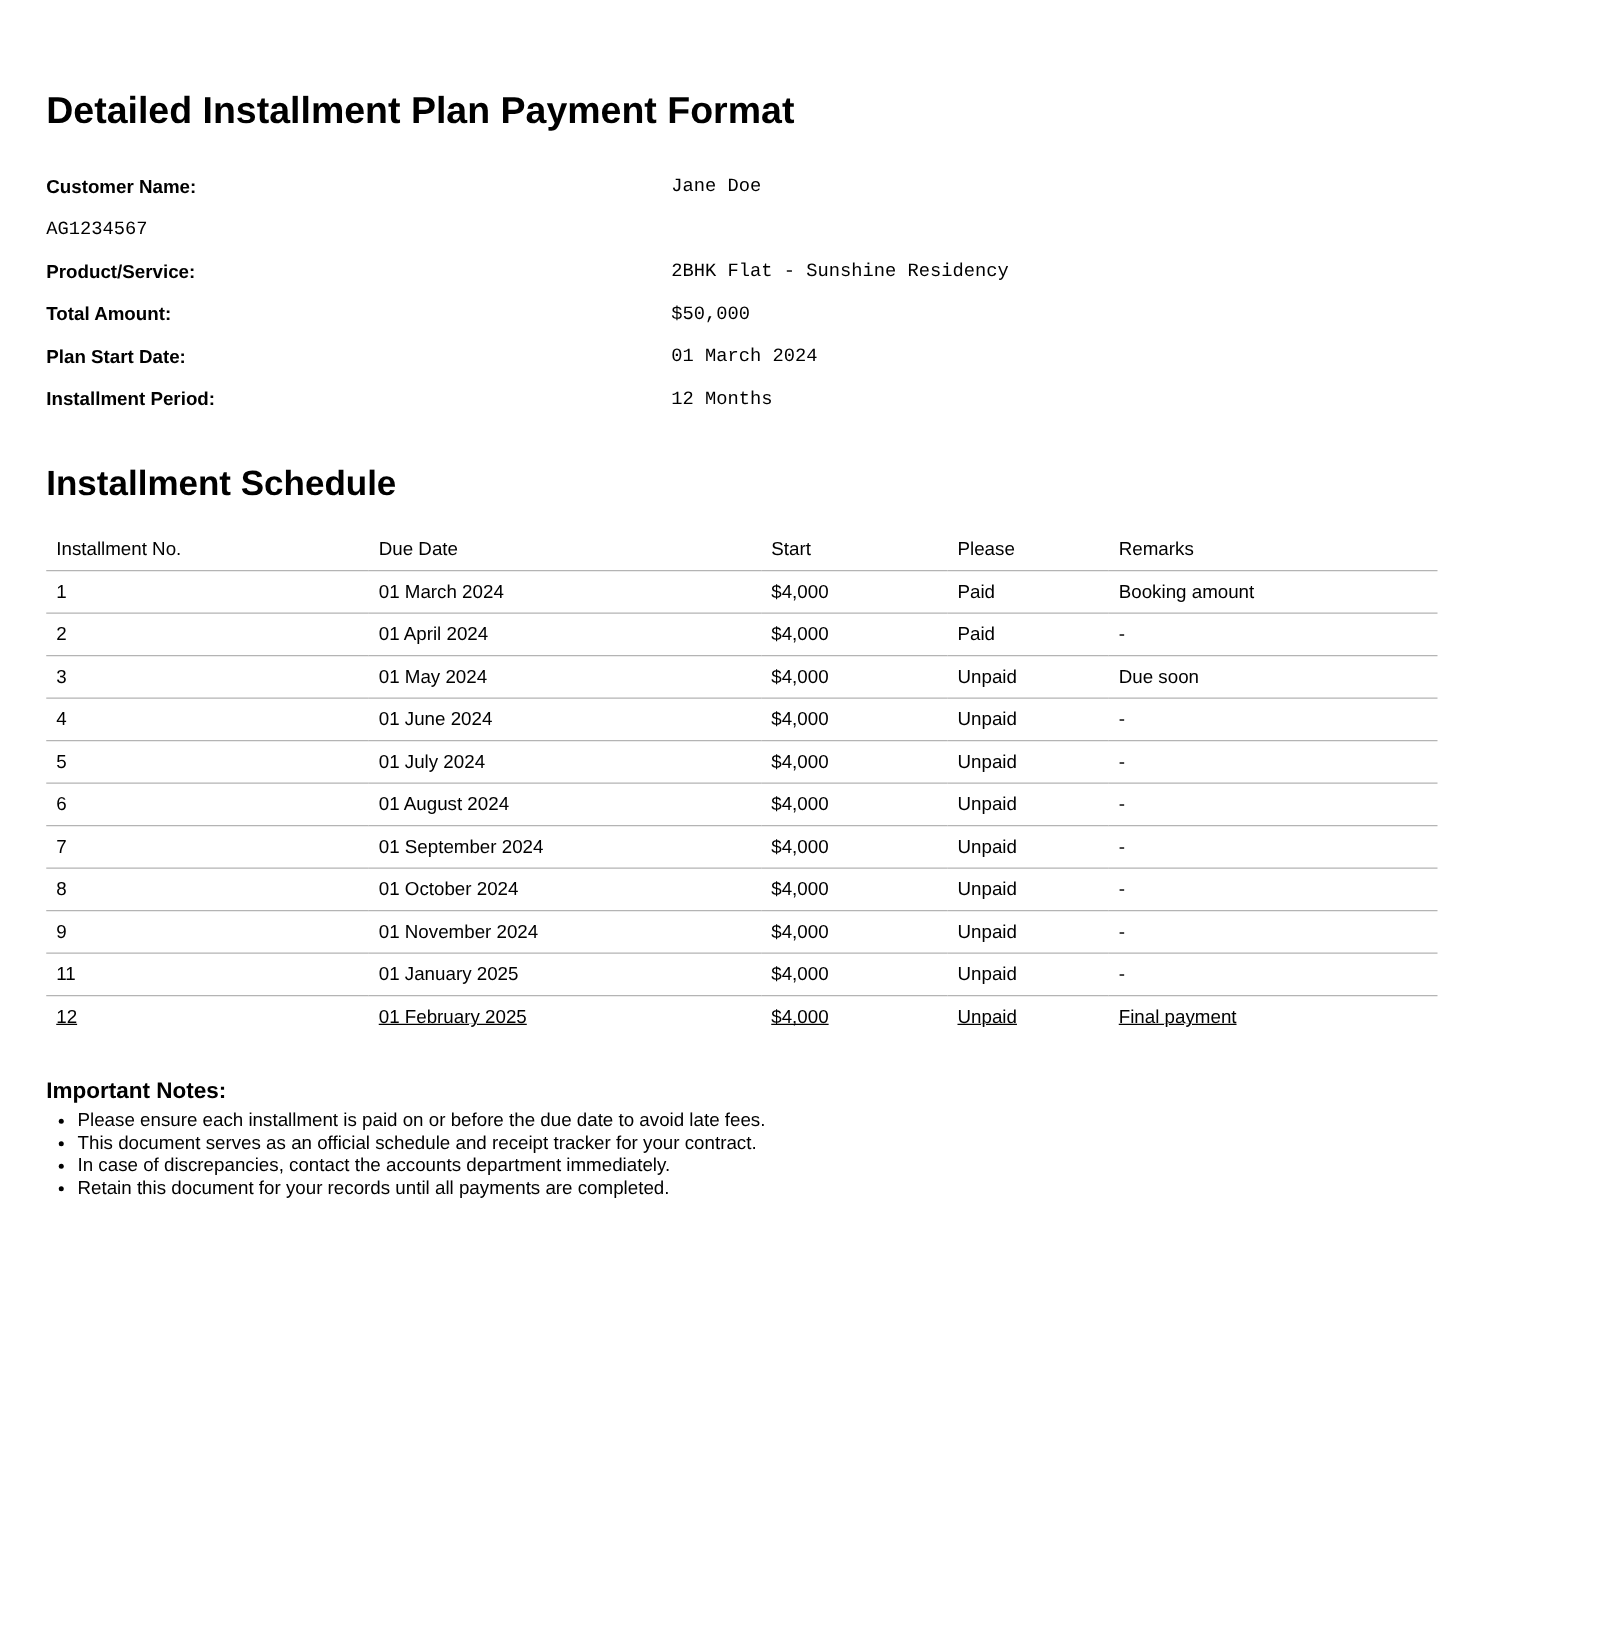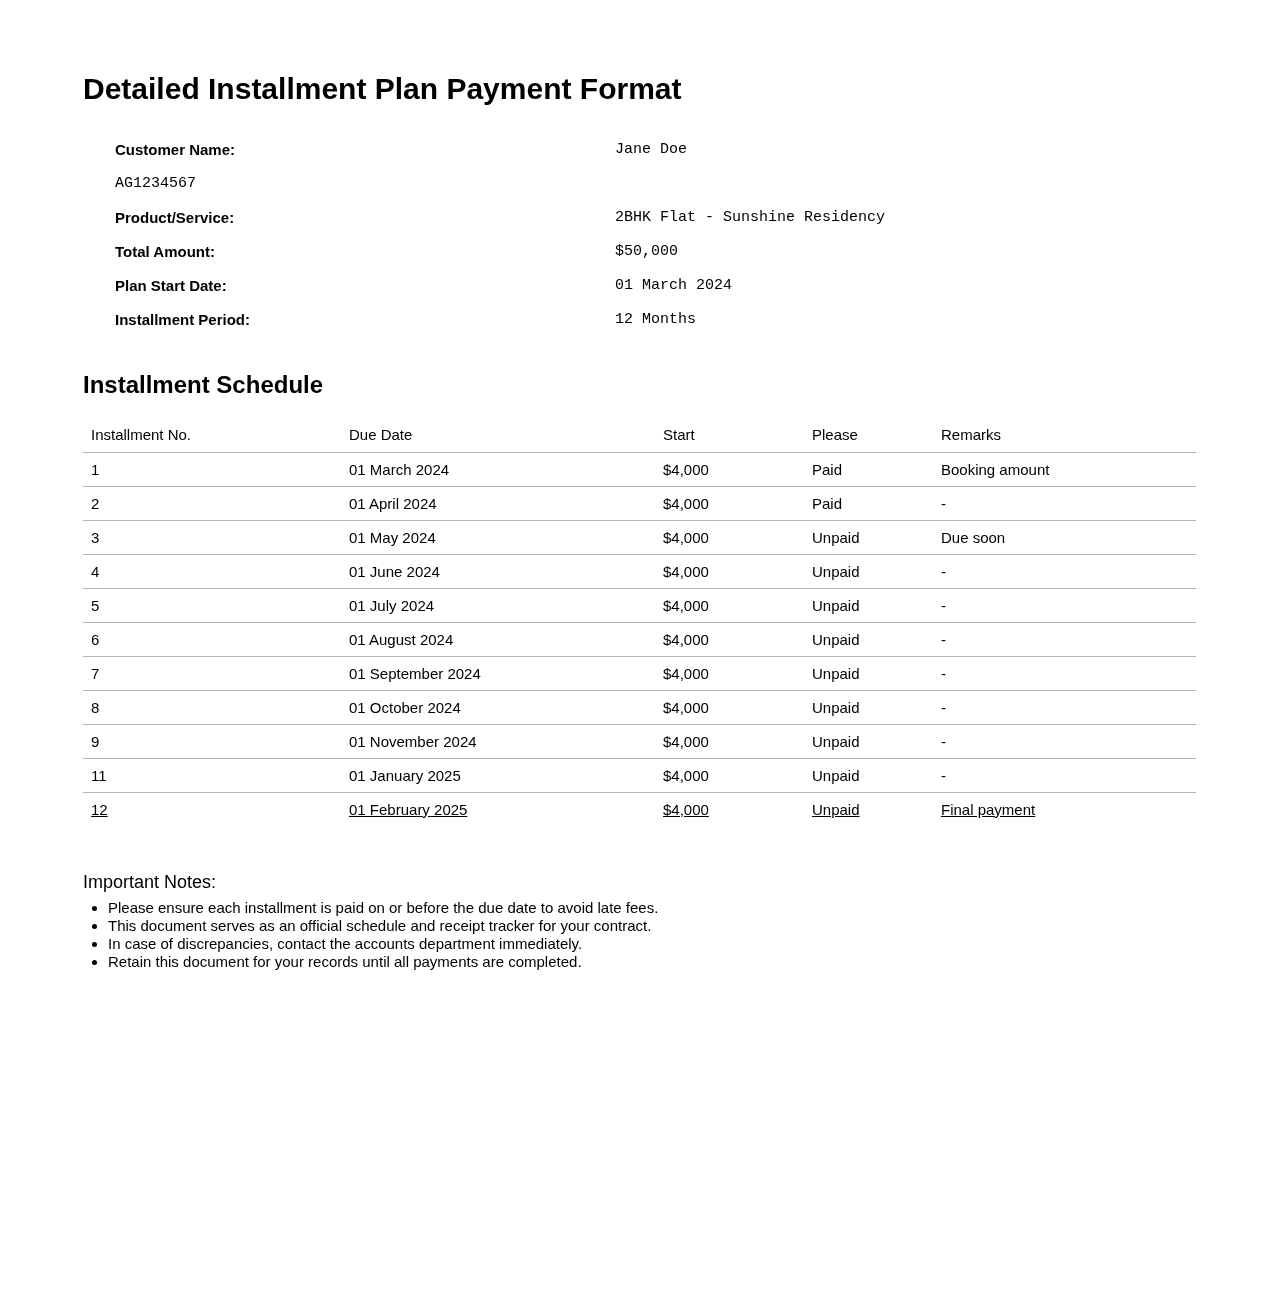--- a/index.html
+++ b/index.html
@@ -8,43 +8,43 @@
     min-height: 1300px;
     background: #ffffff;
     color: #000000;
     font-family: "Liberation Sans", "DejaVu Sans", sans-serif;
     box-sizing: border-box;
   }
   .page {
     box-sizing: border-box;
     width: 1278px;
     min-height: 1300px;
-    padding: 72px 82px 40px 83px;
+    padding: 72px 82px 40px 37px;
   }
   .doc-title {
     margin: 0 0 26px 0;
     font-size: 30px;
     line-height: 1.15;
     font-weight: bold;
   }
-  .details { font-size: 15px; margin-left: 32px; }
+  .details { font-size: 15px; }
   .detail-row {
     display: flex;
     align-items: center;
     height: 34px;
   }
   .detail-label {
     flex: 0 0 500px;
     width: 500px;
     font-weight: bold;
   }
   .detail-value { flex: 1 1 auto; font-family: Liberation Mono, monospace; }
   .section-heading {
     margin: 34px 0 20px 0;
-    font-size: 24px;
+    font-size: 28px;
     line-height: 1.15;
     font-weight: bold;
   }
   table.schedule {
     border-collapse: collapse;
     table-layout: fixed;
     width: 1113px;
   }
   table.schedule th,
   table.schedule td {
@@ -54,24 +54,24 @@
     text-align: left;
     vertical-align: middle;
     font-size: 15px;
     border-bottom: 1px solid #b4b4b4;
     overflow: hidden;
     white-space: nowrap;
   }
   table.schedule th { font-weight: normal; }
   table.schedule tbody tr:last-child td { border-bottom: none; text-decoration: underline; }
   .notes-heading {
-    margin: 46px 0 0 0;
+    margin: 31px 0 0 0;
     font-size: 18px;
     line-height: 1.15;
-    font-weight: normal;
+    font-weight: bold;
   }
   ul.notes {
     margin: 6px 0 0 0;
     padding: 0 0 0 25px;
     font-size: 15px;
     line-height: 18px;
   }
   ul.notes li { margin: 0; padding: 0; }
 </style>
 </head>

